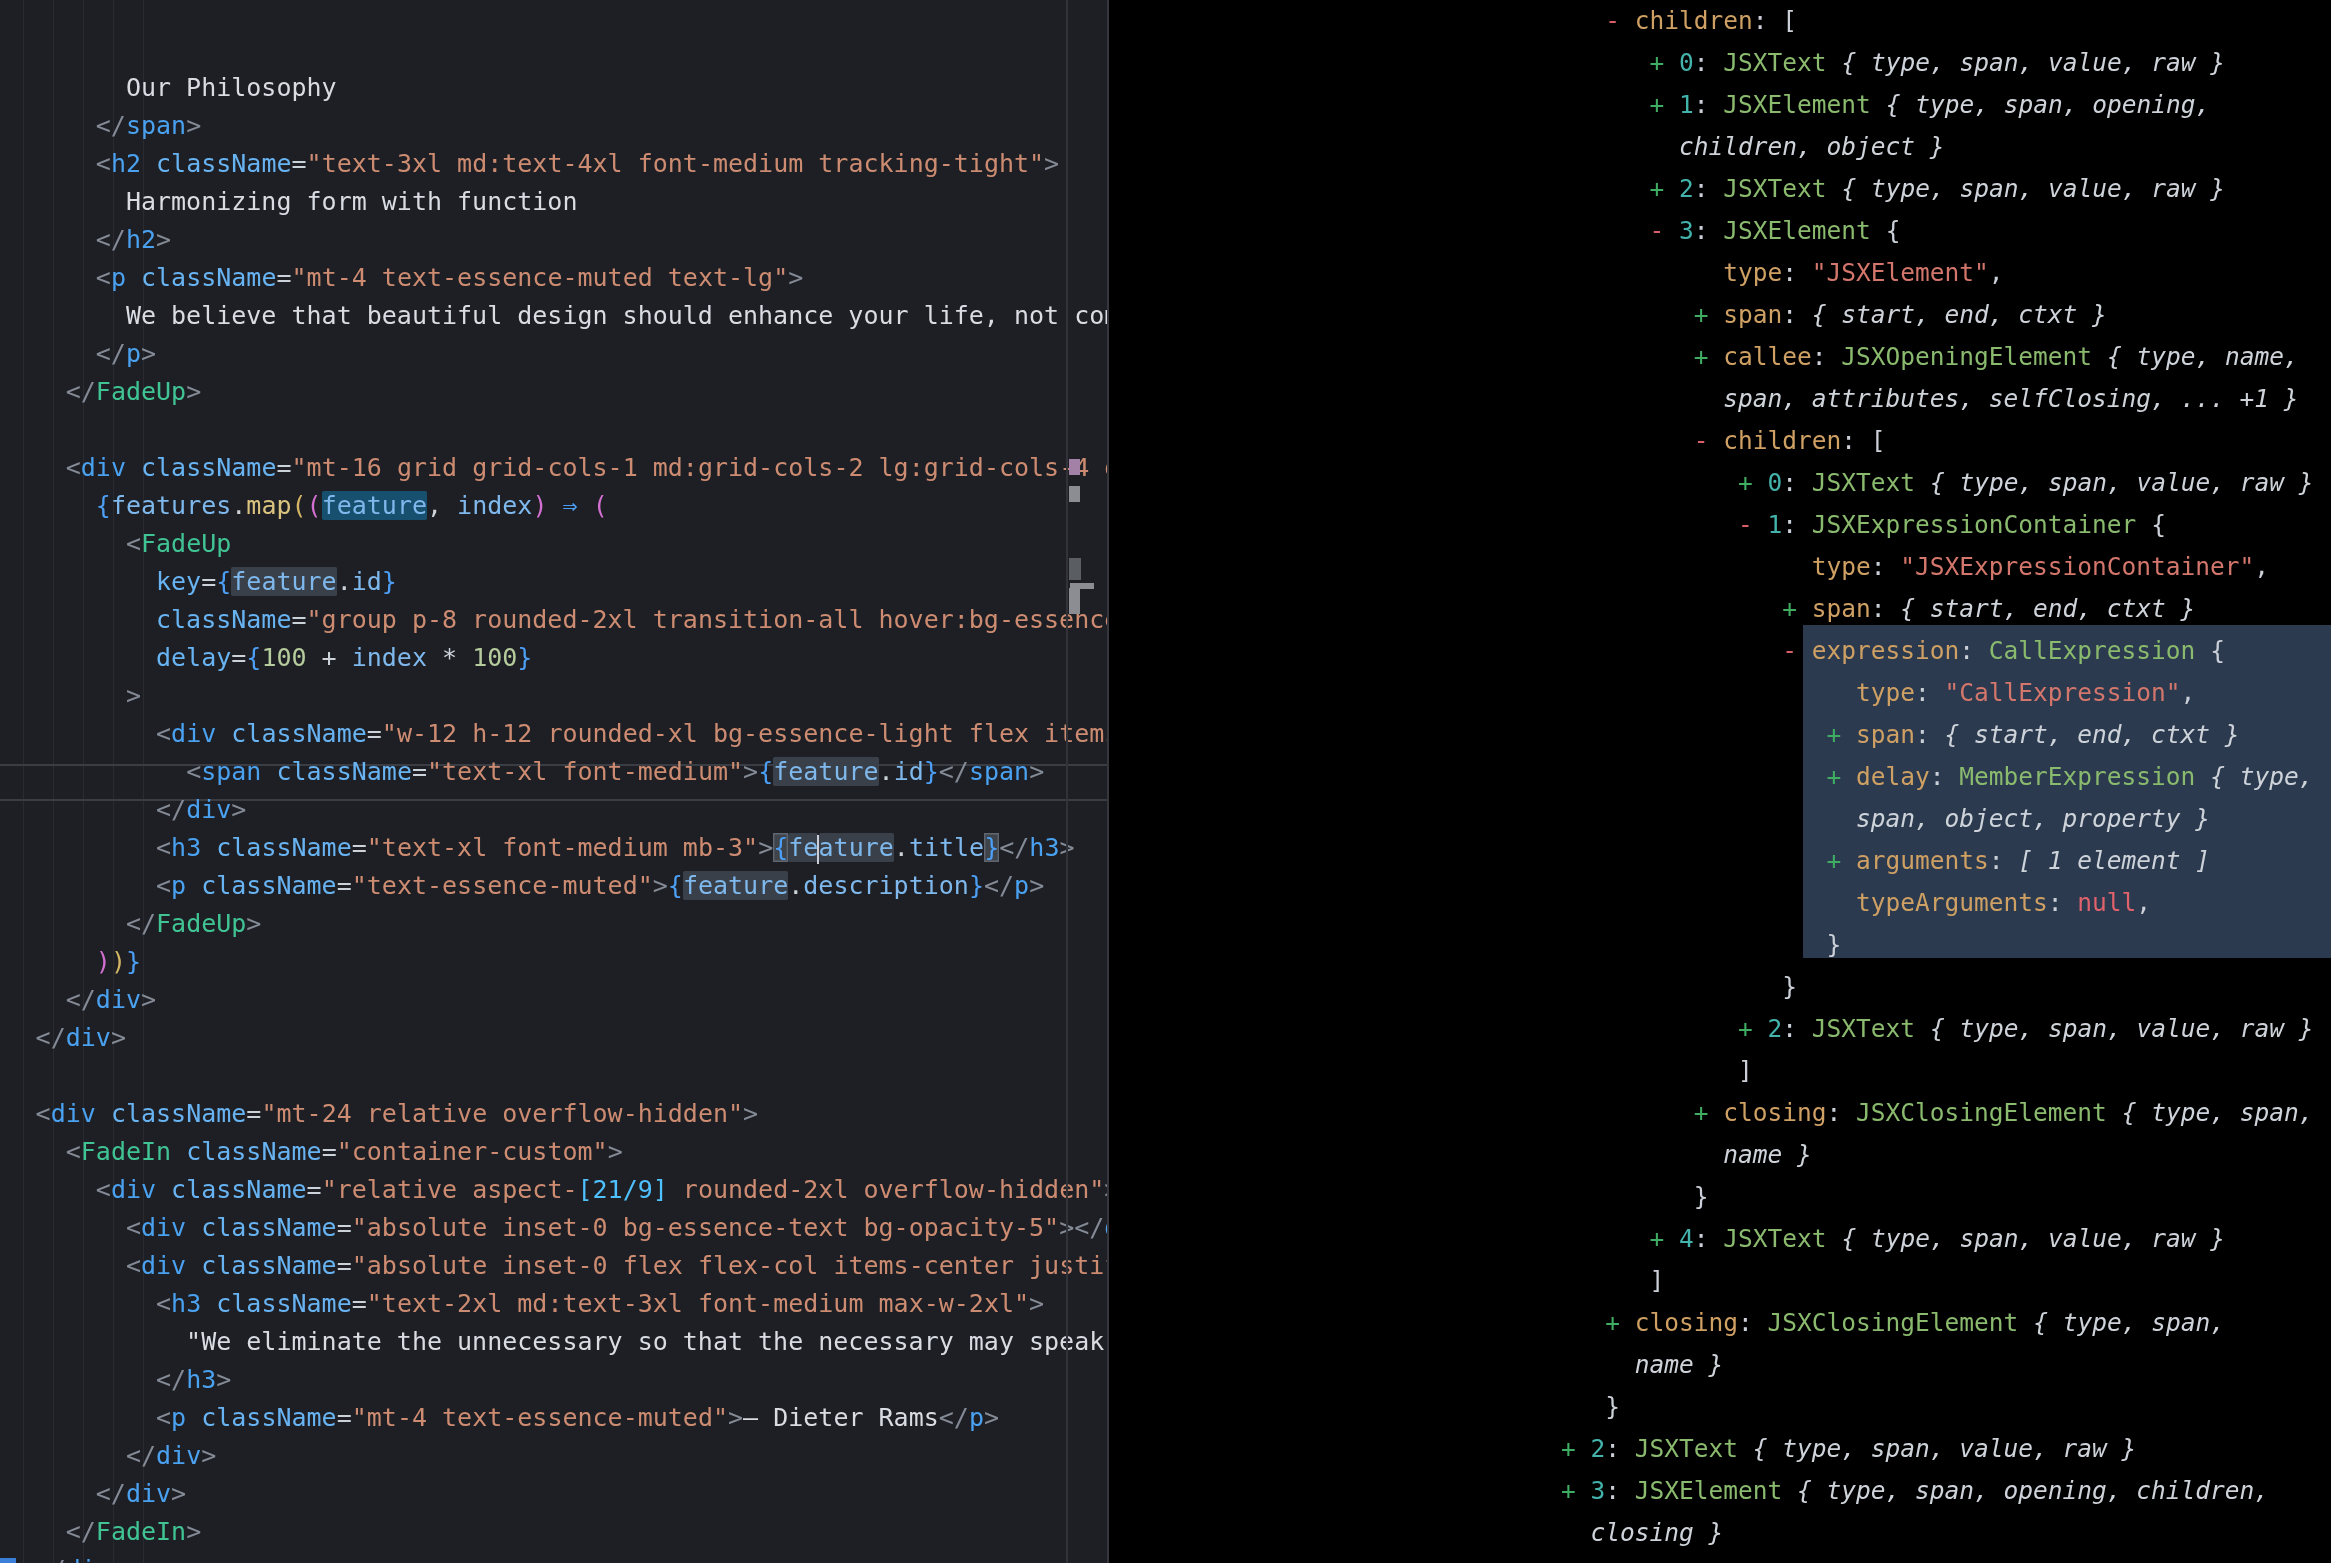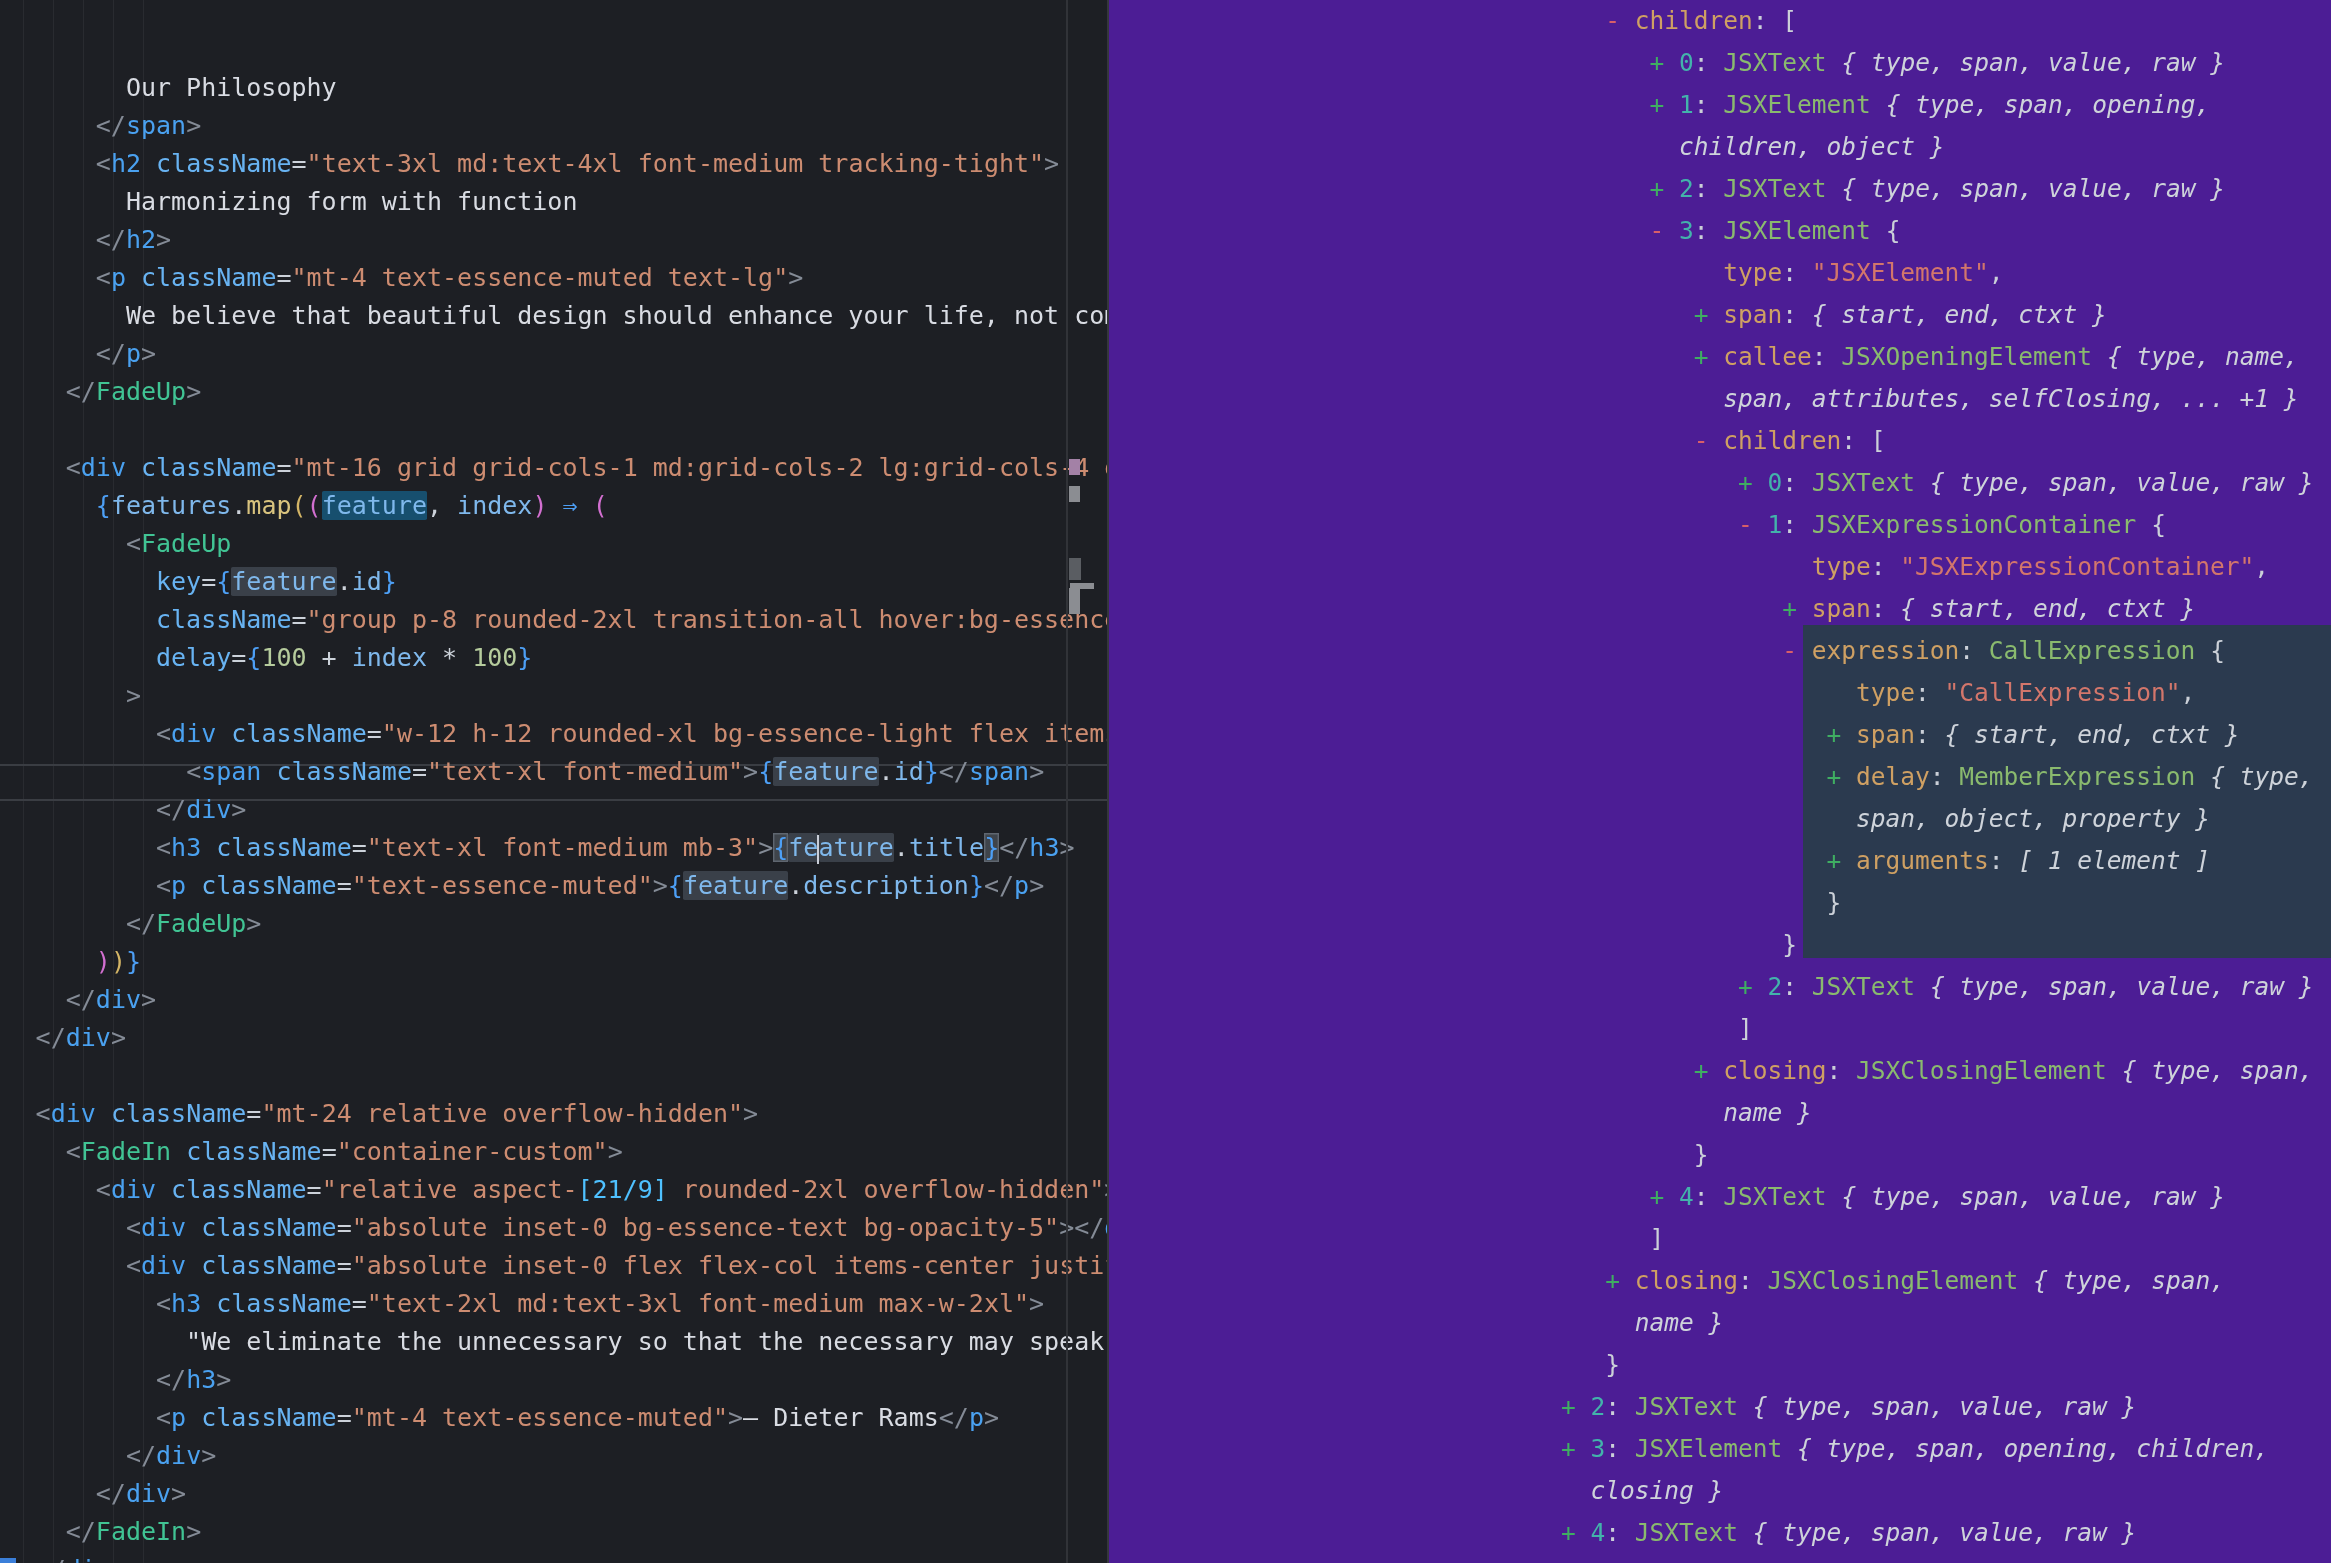--- a/index.html
+++ b/index.html
@@ -27,21 +27,21 @@
   .ws{background:#174f6e;border-radius:1.8px;}
   .bm{background:#3f444b;box-shadow:inset 0 0 0 1.4px #5f6670;}
   .cur{display:inline-block;width:0;height:29px;border-left:2.7px solid #c9ced8;
        vertical-align:middle;margin-left:-1.8px;}
 
   
   .deco{position:absolute;z-index:4;}
 
   
   #ast{position:absolute;left:1108px;top:0;width:1223px;height:1564px;
-       background:#4c1d95;overflow:hidden;}
+       background:#000000;overflow:hidden;}
   #ast-lines{position:absolute;left:453px;top:0;z-index:2;}
   #ast .ln{height:42px;line-height:42px;font-size:24.5px;
            white-space:pre;color:#cbd0d8;}
   .rp{color:#3fae62;} .rm{color:#d85f68;} .ri{color:#43b3ab;}
   .rk{color:#cfa063;} .rt{color:#8aba6e;} .rs{color:#d3766b;}
   .rn{color:#df626c;} .rg{color:#cbd0d8;}
   .rv{color:#ced3da;font-style:italic;}
   #ast-highlight{position:absolute;left:695px;top:625px;width:545px;height:333px;
                  background:#2b3a4f;z-index:1;}
   #divider{position:absolute;left:1107px;top:0;width:1.8px;height:1564px;
@@ -130,20 +130,21 @@
       <div class="ln"><span>            </span><span class="rp">+</span><span> </span><span class="ri">0</span><span class="rg">:</span><span> </span><span class="rt">JSXText</span><span> </span><span class="rv">{ type, span, value, raw }</span></div>
       <div class="ln"><span>            </span><span class="rm">-</span><span> </span><span class="ri">1</span><span class="rg">:</span><span> </span><span class="rt">JSXExpressionContainer</span><span> </span><span class="rg">{</span></div>
       <div class="ln"><span>                 </span><span class="rk">type</span><span class="rg">:</span><span> </span><span class="rs">"JSXExpressionContainer"</span><span class="rg">,</span></div>
       <div class="ln"><span>               </span><span class="rp">+</span><span> </span><span class="rk">span</span><span class="rg">:</span><span> </span><span class="rv">{ start, end, ctxt }</span></div>
       <div class="ln"><span>               </span><span class="rm">-</span><span> </span><span class="rk">expression</span><span class="rg">:</span><span> </span><span class="rt">CallExpression</span><span> </span><span class="rg">{</span></div>
       <div class="ln"><span>                    </span><span class="rk">type</span><span class="rg">:</span><span> </span><span class="rs">"CallExpression"</span><span class="rg">,</span></div>
       <div class="ln"><span>                  </span><span class="rp">+</span><span> </span><span class="rk">span</span><span class="rg">:</span><span> </span><span class="rv">{ start, end, ctxt }</span></div>
       <div class="ln"><span>                  </span><span class="rp">+</span><span> </span><span class="rk">delay</span><span class="rg">:</span><span> </span><span class="rt">MemberExpression</span><span> </span><span class="rv">{ type,</span></div>
       <div class="ln"><span>                    </span><span class="rv">span, object, property }</span></div>
       <div class="ln"><span>                  </span><span class="rp">+</span><span> </span><span class="rk">arguments</span><span class="rg">:</span><span> </span><span class="rv">[ 1 element ]</span></div>
+      <div class="ln"><span>                    </span><span class="rk">typeArguments</span><span class="rg">:</span><span> </span><span class="rn">null</span><span class="rg">,</span></div>
       <div class="ln"><span>                  </span><span class="rg">}</span></div>
       <div class="ln"><span>               </span><span class="rg">}</span></div>
       <div class="ln"><span>            </span><span class="rp">+</span><span> </span><span class="ri">2</span><span class="rg">:</span><span> </span><span class="rt">JSXText</span><span> </span><span class="rv">{ type, span, value, raw }</span></div>
       <div class="ln"><span>            </span><span class="rg">]</span></div>
       <div class="ln"><span>         </span><span class="rp">+</span><span> </span><span class="rk">closing</span><span class="rg">:</span><span> </span><span class="rt">JSXClosingElement</span><span> </span><span class="rv">{ type, span,</span></div>
       <div class="ln"><span>           </span><span class="rv">name }</span></div>
       <div class="ln"><span>         </span><span class="rg">}</span></div>
       <div class="ln"><span>      </span><span class="rp">+</span><span> </span><span class="ri">4</span><span class="rg">:</span><span> </span><span class="rt">JSXText</span><span> </span><span class="rv">{ type, span, value, raw }</span></div>
       <div class="ln"><span>      </span><span class="rg">]</span></div>
       <div class="ln"><span>   </span><span class="rp">+</span><span> </span><span class="rk">closing</span><span class="rg">:</span><span> </span><span class="rt">JSXClosingElement</span><span> </span><span class="rv">{ type, span,</span></div>

